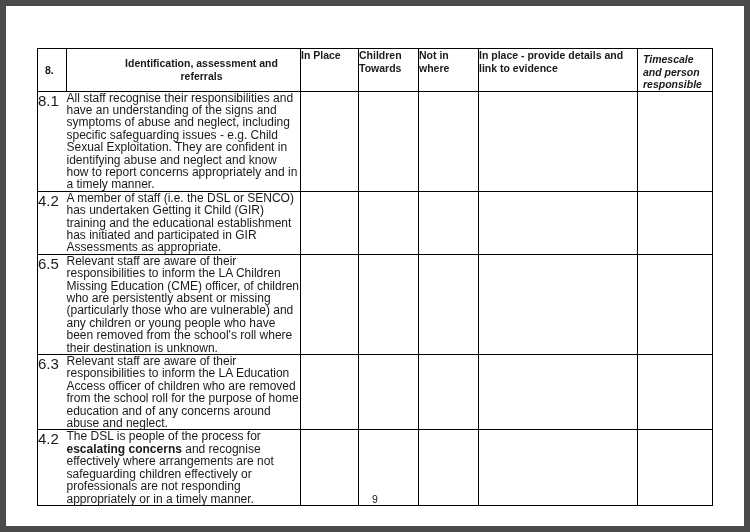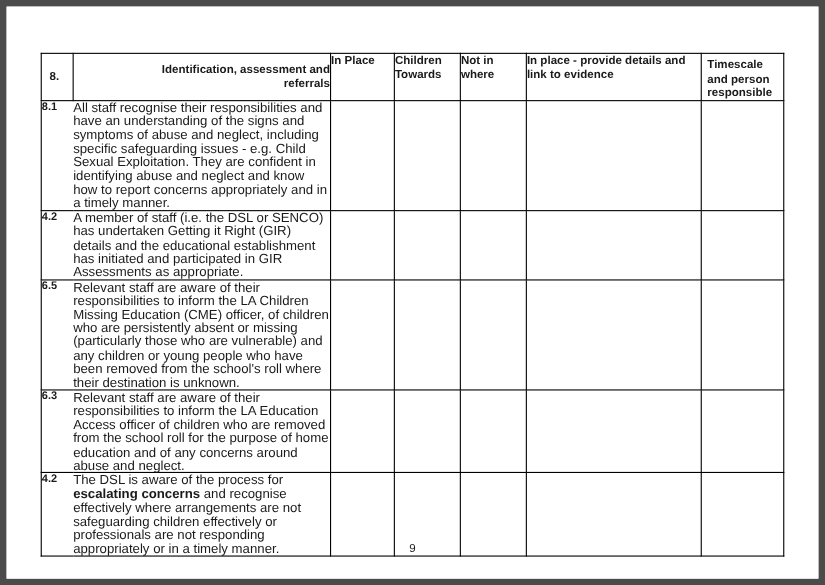--- a/index.html
+++ b/index.html
@@ -63,43 +63,43 @@
     padding: 5px 4px 5px 4px;
     height: 34px;
     vertical-align: middle;
   }
   .hdr-num {
     text-align: left;
     padding-left: 7px !important;
     vertical-align: middle !important;
   }
   .hdr-title {
-    text-align: right;
+    text-align: center;
     padding-left: 36px !important;
     vertical-align: middle !important;
   }
   .hdr-c {
     text-align: left;
   }
   .hdr-timescale {
     text-align: left;
     vertical-align: top !important;
     padding-left: 5px !important;
     padding-top: 4px !important;
+    font-style: italic;
   }
 
   
   .row-num {
-    font-size: 10px;
+    font-size: 15px;
     color: #1a1a1a;
     padding: 5px 0 5px 7px;
     width: 29px;
     white-space: nowrap;
     border-right: none !important;
-    font-weight: bold;
   }
   .row-text {
     font-size: 12px;
     line-height: 12.4px;
     color: #1a1a1a;
     padding: 5px 6px 6px 0;
     border-left: none !important;
     margin-top: 46px;
   }
   .row-text b {
@@ -161,21 +161,21 @@
             <td class="row-num">8.1</td>
             <td class="row-text">All staff recognise their responsibilities and have an understanding of the signs and symptoms of abuse and neglect, including specific safeguarding issues - e.g. Child Sexual Exploitation.  They are confident in identifying abuse and neglect and know how to report concerns appropriately and in a timely manner.</td>
             <td class="cell-blank"></td>
             <td class="cell-blank"></td>
             <td class="cell-blank"></td>
             <td class="cell-blank"></td>
             <td class="cell-blank"></td>
           </tr>
           <tr>
             <td class="row-num">4.2</td>
-            <td class="row-text">A member of staff (i.e. the DSL or SENCO) has undertaken Getting it Right (GIR) details and the educational establishment has initiated and participated in GIR Assessments as appropriate.</td>
+            <td class="row-text">A member of staff (i.e. the DSL or SENCO) has undertaken Getting it Child (GIR) training and the educational establishment has initiated and participated in GIR Assessments as appropriate.</td>
             <td class="cell-blank"></td>
             <td class="cell-blank"></td>
             <td class="cell-blank"></td>
             <td class="cell-blank"></td>
             <td class="cell-blank"></td>
           </tr>
           <tr>
             <td class="row-num">6.5</td>
             <td class="row-text">Relevant staff are aware of their responsibilities to inform the LA Children Missing Education (CME) officer, of children who are persistently absent or missing (particularly those who are vulnerable) and any children or young people who have been removed from the school's roll where their destination is unknown.</td>
             <td class="cell-blank"></td>
@@ -188,21 +188,21 @@
             <td class="row-num">6.3</td>
             <td class="row-text">Relevant staff are aware of their responsibilities to inform the LA Education Access officer of children who are removed from the school roll for the purpose of home education and of any concerns around abuse and neglect.</td>
             <td class="cell-blank"></td>
             <td class="cell-blank"></td>
             <td class="cell-blank"></td>
             <td class="cell-blank"></td>
             <td class="cell-blank"></td>
           </tr>
           <tr>
             <td class="row-num">4.2</td>
-            <td class="row-text"><span>The DSL is aware of the process for </span><b>escalating concerns</b><span> and recognise effectively where arrangements are not safeguarding children effectively or professionals are not responding appropriately or in a timely manner.</span></td>
+            <td class="row-text"><span>The DSL is people of the process for </span><b>escalating concerns</b><span> and recognise effectively where arrangements are not safeguarding children effectively or professionals are not responding appropriately or in a timely manner.</span></td>
             <td class="cell-blank"></td>
             <td class="cell-blank"></td>
             <td class="cell-blank"></td>
             <td class="cell-blank"></td>
             <td class="cell-blank"></td>
           </tr>
         </tbody>
     </table>
 
     <div id="page-number">9</div>

